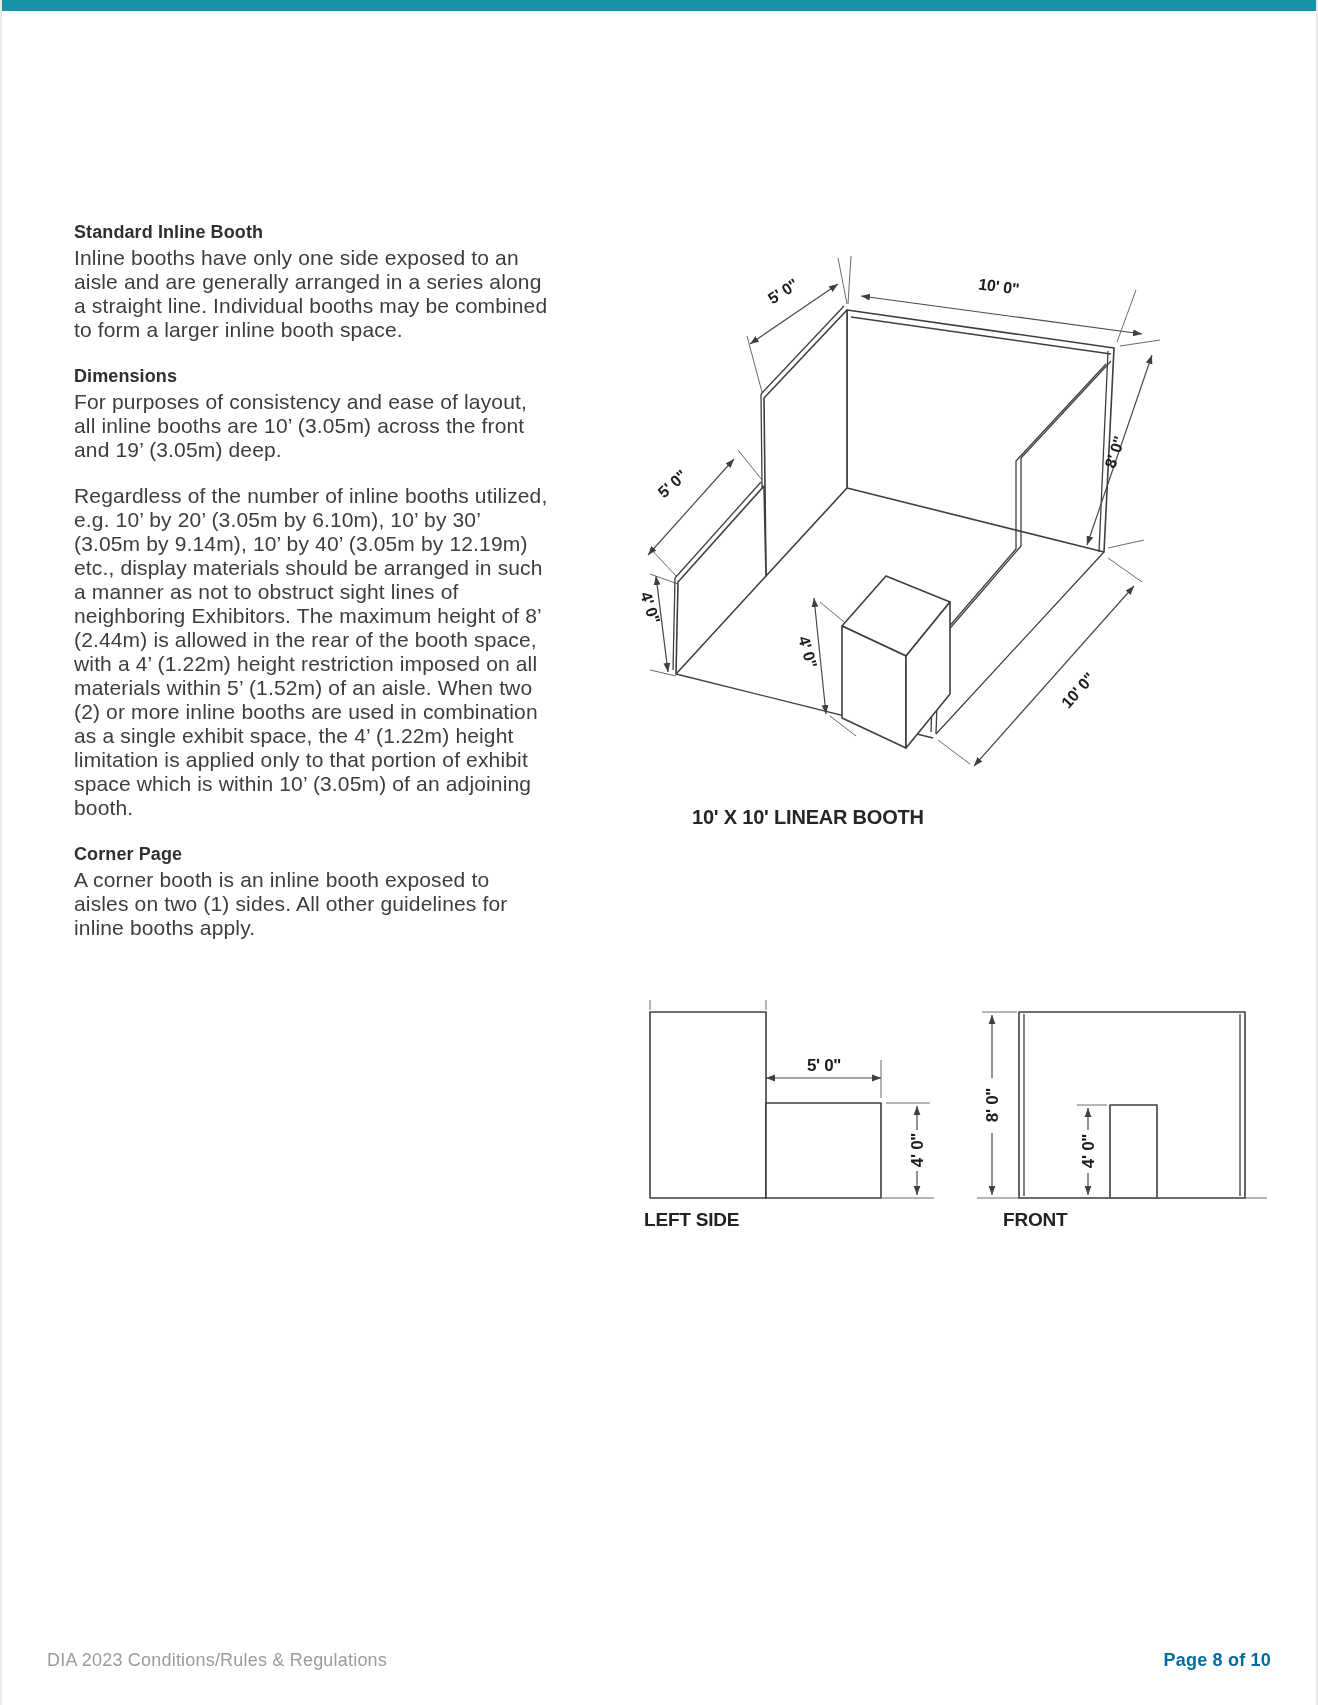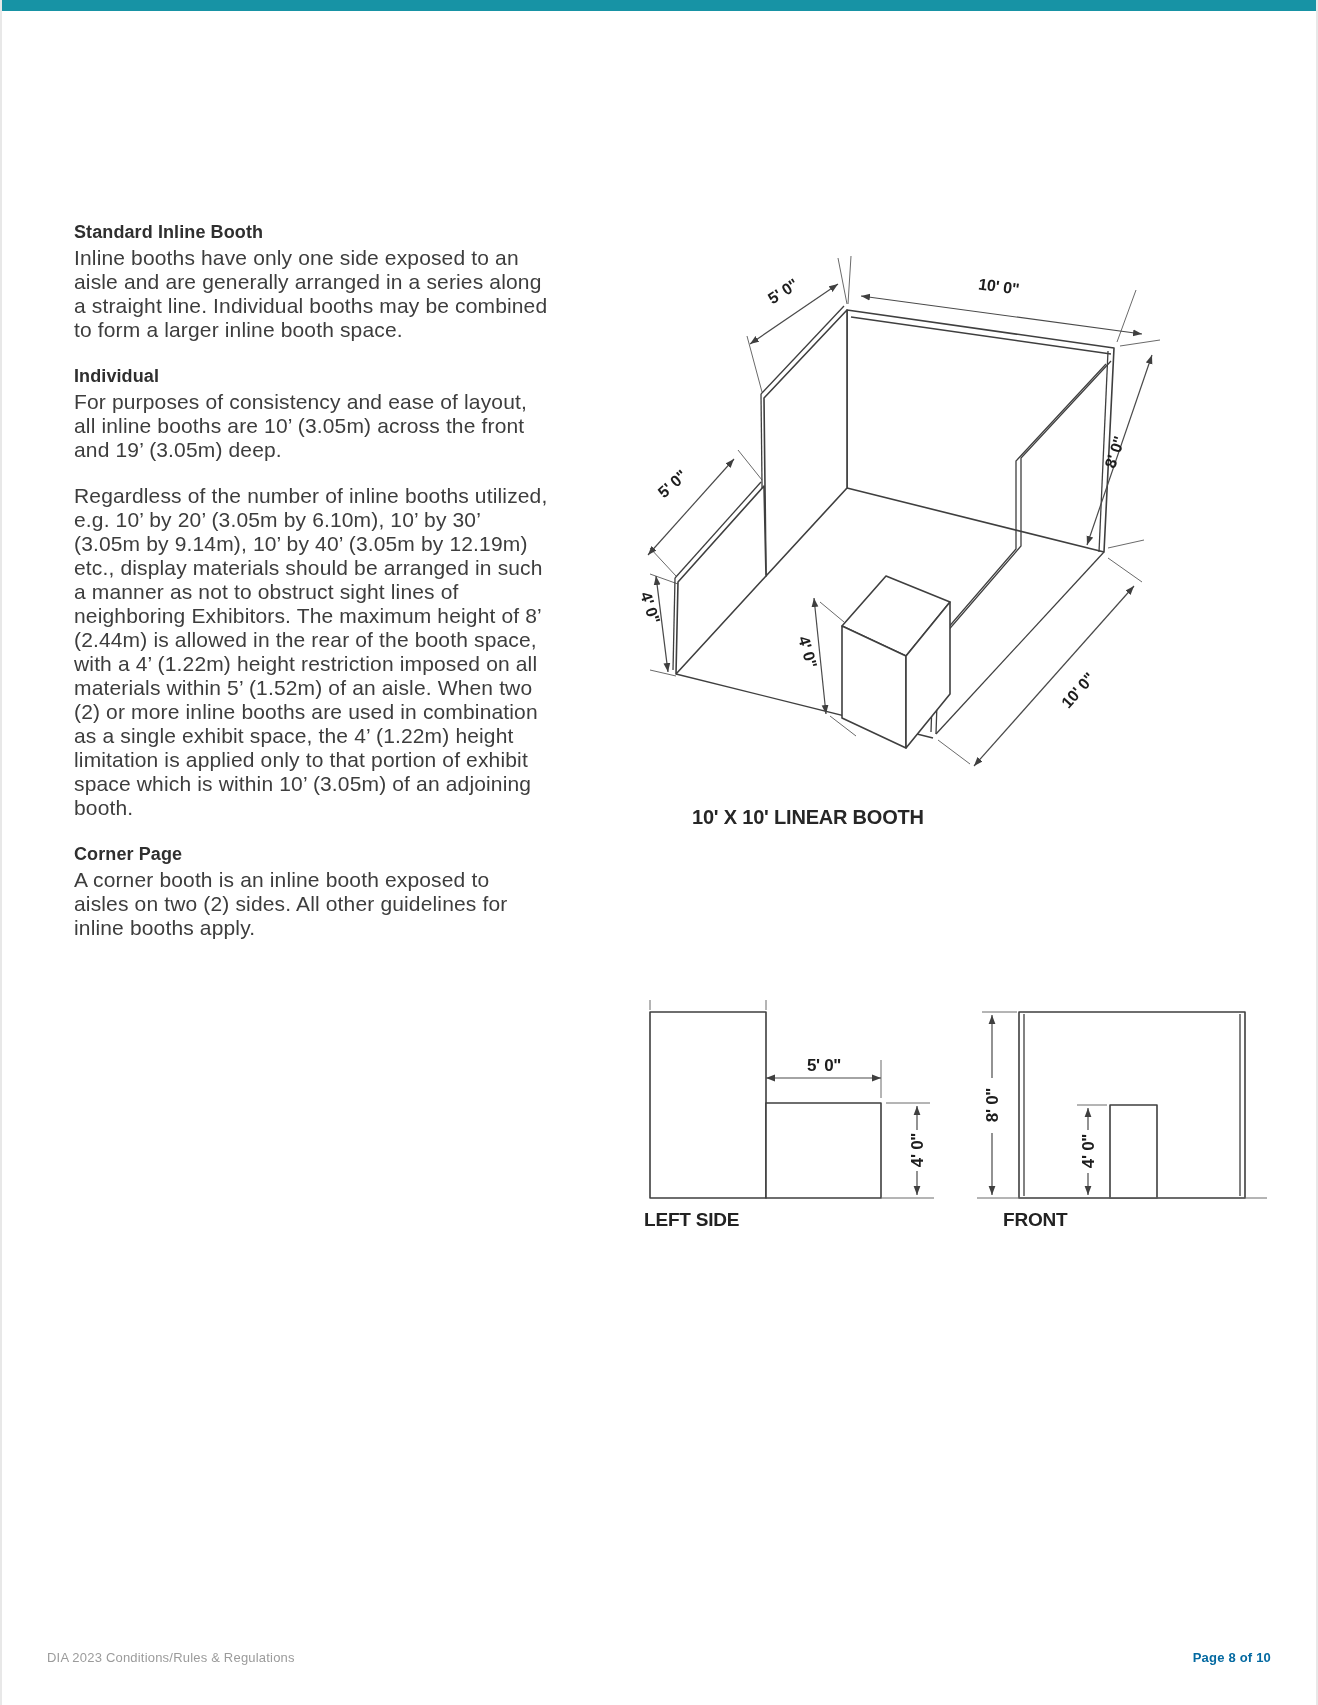--- a/index.html
+++ b/index.html
@@ -25,47 +25,47 @@
   .ext{fill:none;stroke:#6a6a6a;stroke-width:1px;}
   .dim{fill:none;stroke:#4a4a4a;stroke-width:1.2px;marker-start:url(#aS);marker-end:url(#aE);}
   .dimE{fill:none;stroke:#4a4a4a;stroke-width:1.2px;marker-end:url(#aE);}
   .dlabel{font-size:16px;font-weight:bold;fill:#1d1d1d;letter-spacing:-.3px;}
   .dlabel2{font-size:17px;font-weight:bold;fill:#1d1d1d;letter-spacing:-.3px;}
   .vtitle{font-size:19px;font-weight:bold;fill:#222;letter-spacing:-.2px;}
   .caption{font-size:20px;font-weight:bold;fill:#262626;letter-spacing:-.2px;}
   .footer{
     position:absolute;left:45px;top:1650px;width:1224px;
     display:flex;justify-content:space-between;align-items:baseline;
-    font-size:13px;
+    font-size:18px;
   }
   .footer .fl{color:#9b9b9b;font-weight:normal;letter-spacing:.2px;}
   .footer .fr{color:#0369a1;font-weight:bold;letter-spacing:.2px;}
 </style>
 </head>
 <body>
 
 <div class="page">
 
   <div class="topbar" id="topbar" style="background: rgb(23, 147, 165);"></div>
 
   <div class="textcol">
     <div class="sec">
       <h3>Standard Inline Booth</h3>
       <p>Inline booths have only one side exposed to an aisle and are generally arranged in a series along a straight line. Individual booths may be combined to form a larger inline booth space.</p>
     </div>
     <div class="sec">
-      <h3>Individual</h3>
+      <h3>Dimensions</h3>
       <p>For purposes of consistency and ease of layout, all inline booths are 10’ (3.05m) across the front and 19’ (3.05m) deep.</p>
     </div>
     <div class="sec">
       <p>Regardless of the number of inline booths utilized, e.g. 10’ by 20’ (3.05m by 6.10m), 10’ by 30’ (3.05m by 9.14m), 10’ by 40’ (3.05m by 12.19m) etc., display materials should be arranged in such a manner as not to obstruct sight lines of neighboring Exhibitors. The maximum height of 8’ (2.44m) is allowed in the rear of the booth space, with a 4’ (1.22m) height restriction imposed on all materials within 5’ (1.52m) of an aisle. When two (2) or more inline booths are used in combination as a single exhibit space, the 4’ (1.22m) height limitation is applied only to that portion of exhibit space which is within 10’ (3.05m) of an adjoining booth.</p>
     </div>
     <div class="sec">
       <h3>Corner Page</h3>
-      <p>A corner booth is an inline booth exposed to aisles on two (2) sides. All other guidelines for inline booths apply.</p>
+      <p>A corner booth is an inline booth exposed to aisles on two (1) sides. All other guidelines for inline booths apply.</p>
     </div>
   </div>
 
   <svg style="position:absolute;left:612px;top:246px;" width="580" height="610" viewBox="0 0 580 610">
     <defs>
       <marker id="aS" markerWidth="10" markerHeight="9" refX="9" refY="4" orient="auto-start-reverse" markerUnits="userSpaceOnUse">
         <path d="M0,0.6 L9,4 L0,7.4 Z" fill="#3f3f3f"></path>
       </marker>
       <marker id="aE" markerWidth="10" markerHeight="9" refX="9" refY="4" orient="auto" markerUnits="userSpaceOnUse">
         <path d="M0,0.6 L9,4 L0,7.4 Z" fill="#3f3f3f"></path>

